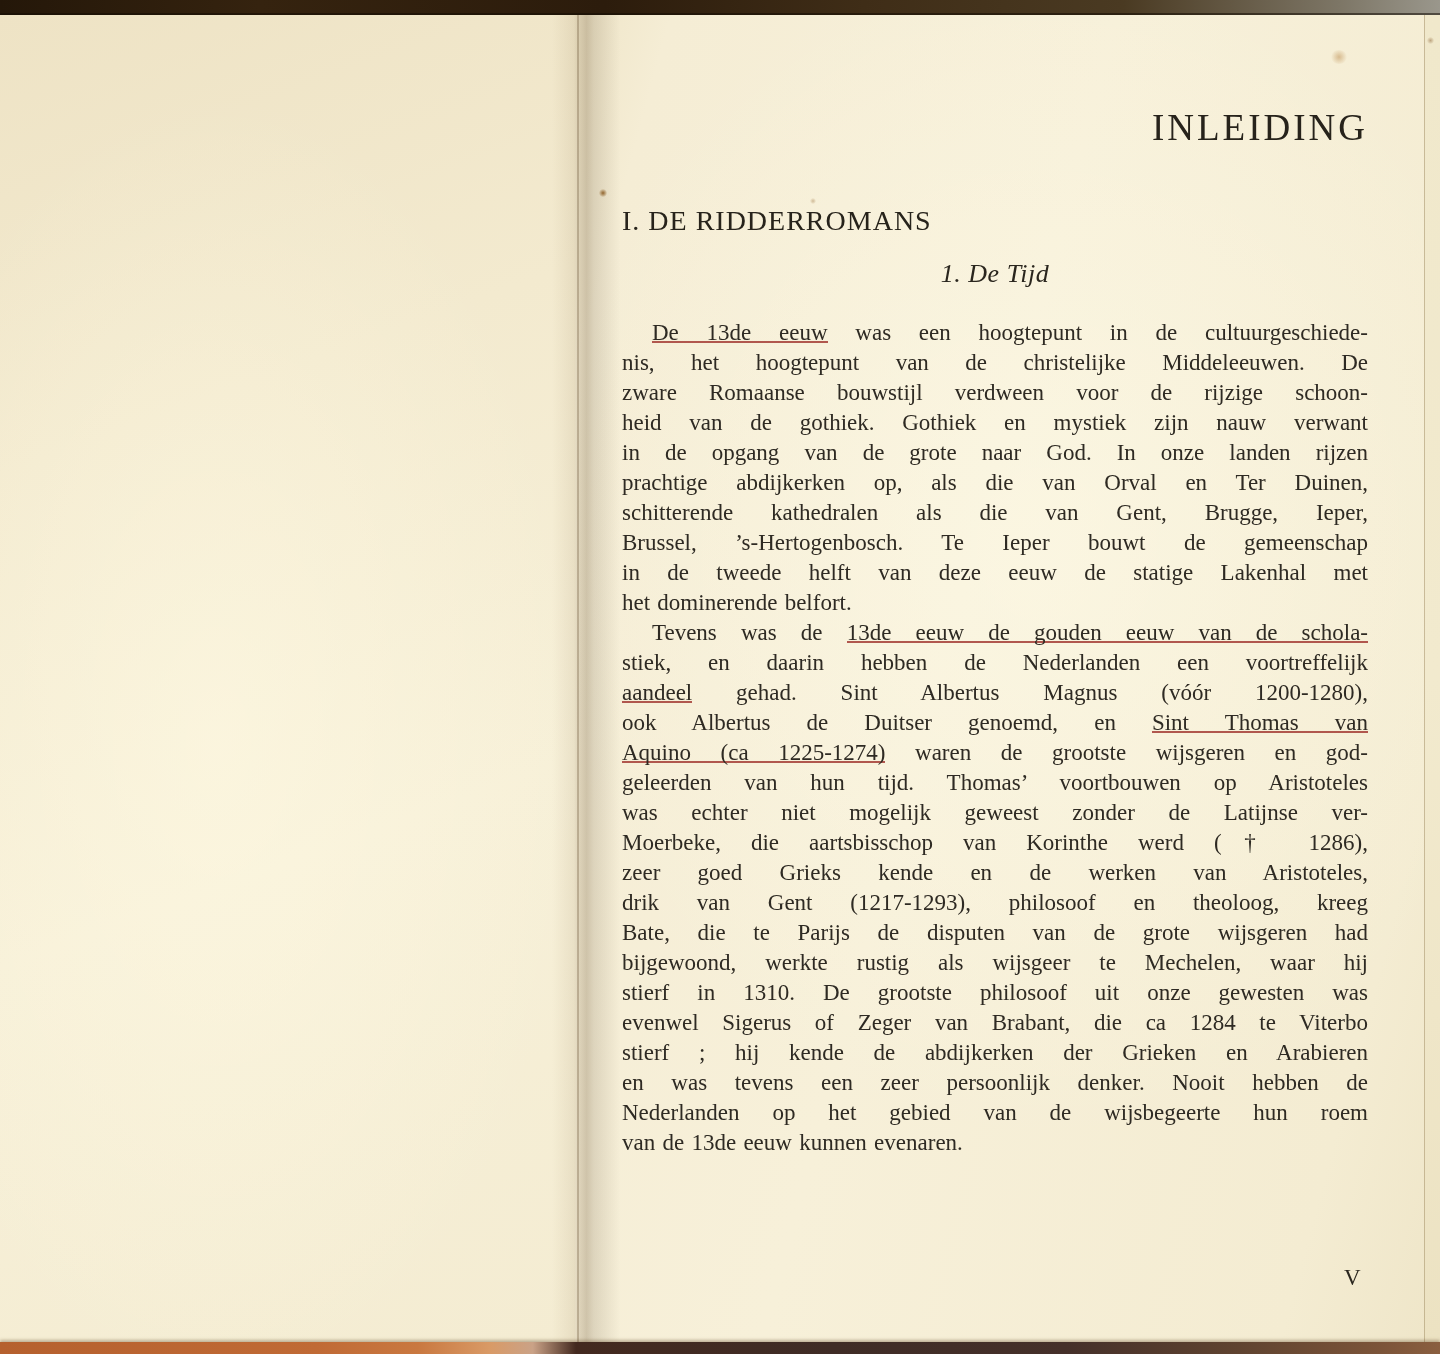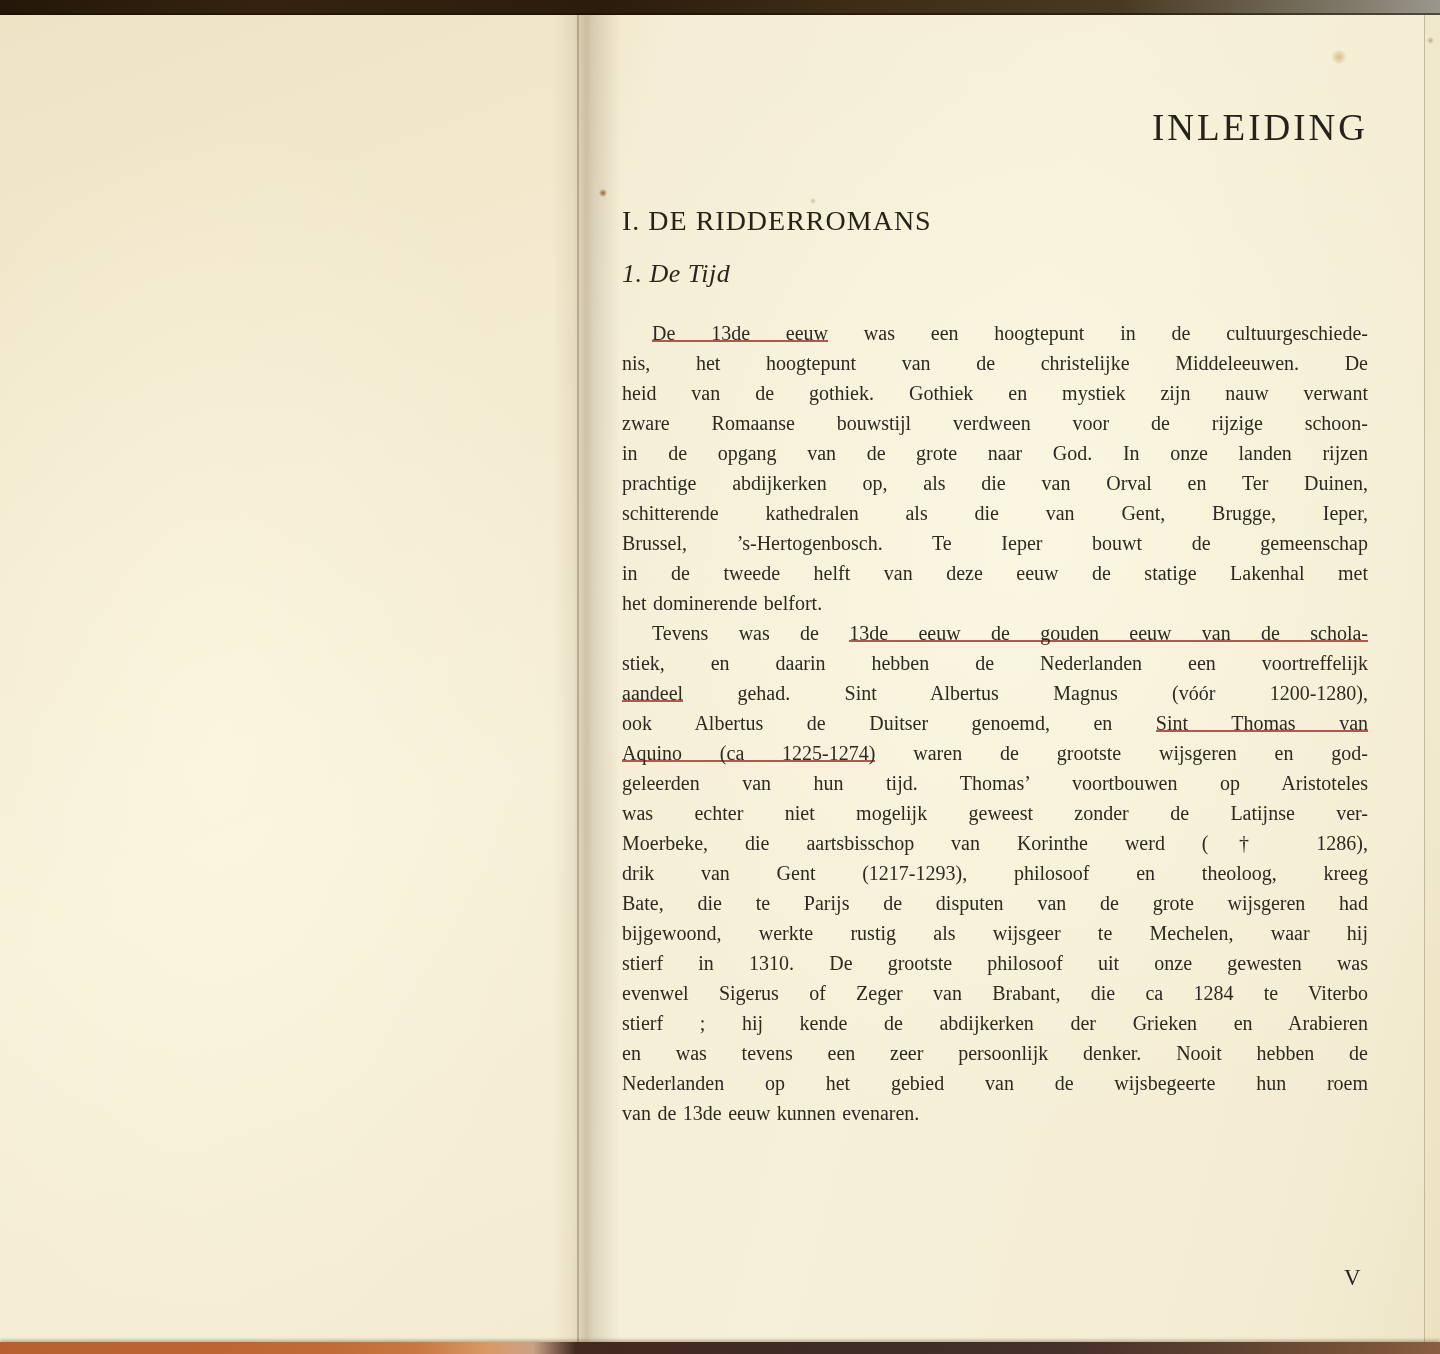--- a/index.html
+++ b/index.html
@@ -59,26 +59,26 @@
     font-size:37px;font-weight:400;letter-spacing:3px;text-align:right;
     color:#27231b;margin:0;
   }
   .chapter-heading{
     position:absolute;left:0;top:192px;width:100%;
     font-size:28px;font-weight:400;letter-spacing:1px;
     color:#27231b;margin:0;
   }
   .section-heading{
     position:absolute;left:0;top:246px;width:100%;
-    font-size:26px;font-weight:400;font-style:italic;text-align:left;
+    font-size:26px;font-weight:400;font-style:italic;text-align:center;
     color:#2a261e;margin:0;letter-spacing:.5px;
   }
   .body-text{
     position:absolute;left:0;top:305px;width:746px;
-    font-size:20px;color:#2e2a23;
+    font-size:23px;color:#2e2a23;
   }
   .line{
     height:30px;line-height:30px;overflow:hidden;
     text-align:justify;text-align-last:justify;
     word-spacing:1.5px;
   }
   .line.indent{padding-left:30px;}
   .line.end{text-align-last:left;}
   .u{
     background:linear-gradient(to bottom,rgba(0,0,0,0) 83%,rgba(167,66,58,.88) 83%,rgba(167,66,58,.88) 93%,rgba(0,0,0,0) 93%);
@@ -106,36 +106,37 @@
   <div class="spot spot-c"></div>
   <div class="spot spot-d"></div>
 
   <div class="text-col">
     <h1 class="page-title">INLEIDING</h1>
     <h2 class="chapter-heading">I. DE RIDDERROMANS</h2>
     <h3 class="section-heading">1. De Tijd</h3>
     <div class="body-text" id="body-text">
         <div class="line indent"><span class="u">De 13de eeuw</span><span> was een hoogtepunt in de cultuurgeschiede-</span></div>
         <div class="line"><span>nis, het hoogtepunt van de christelijke Middeleeuwen. De</span></div>
+        <div class="line"><span>zware Romaanse bouwstijl verdween voor de rijzige schoon-</span></div>
         <div class="line"><span>heid van de gothiek. Gothiek en mystiek zijn nauw verwant</span></div>
-        <div class="line"><span>zware Romaanse bouwstijl verdween voor de rijzige schoon-</span></div>
         <div class="line"><span>in de opgang van de grote naar God. In onze landen rijzen</span></div>
         <div class="line"><span>prachtige abdijkerken op, als die van Orval en Ter Duinen,</span></div>
         <div class="line"><span>schitterende kathedralen als die van Gent, Brugge, Ieper,</span></div>
         <div class="line"><span>Brussel, ’s-Hertogenbosch. Te Ieper bouwt de gemeenschap</span></div>
         <div class="line"><span>in de tweede helft van deze eeuw de statige Lakenhal met</span></div>
         <div class="line end"><span>het dominerende belfort.</span></div>
         <div class="line indent"><span>Tevens was de </span><span class="u">13de eeuw de gouden eeuw van de schola-</span></div>
         <div class="line"><span>stiek, en daarin hebben de Nederlanden een voortreffelijk</span></div>
         <div class="line"><span class="u">aandeel</span><span> gehad. Sint Albertus Magnus (vóór 1200-1280),</span></div>
         <div class="line"><span>ook Albertus de Duitser genoemd, en </span><span class="u">Sint Thomas van</span></div>
         <div class="line"><span class="u">Aquino (ca 1225-1274)</span><span> waren de grootste wijsgeren en god-</span></div>
         <div class="line"><span>geleerden van hun tijd. Thomas’ voortbouwen op Aristoteles</span></div>
         <div class="line"><span>was echter niet mogelijk geweest zonder de Latijnse ver-</span></div>
         <div class="line"><span>Moerbeke, die aartsbisschop van Korinthe werd († 1286),</span></div>
+        <div class="line"><span>zeer goed Grieks kende en de werken van Aristoteles,</span></div>
         <div class="line"><span>drik van Gent (1217-1293), philosoof en theoloog, kreeg</span></div>
         <div class="line"><span>Bate, die te Parijs de disputen van de grote wijsgeren had</span></div>
         <div class="line"><span>bijgewoond, werkte rustig als wijsgeer te Mechelen, waar hij</span></div>
         <div class="line"><span>stierf in 1310. De grootste philosoof uit onze gewesten was</span></div>
         <div class="line"><span>evenwel Sigerus of Zeger van Brabant, die ca 1284 te Viterbo</span></div>
         <div class="line"><span>stierf ; hij kende de abdijkerken der Grieken en Arabieren</span></div>
         <div class="line"><span>en was tevens een zeer persoonlijk denker. Nooit hebben de</span></div>
         <div class="line"><span>Nederlanden op het gebied van de wijsbegeerte hun roem</span></div>
         <div class="line end"><span>van de 13de eeuw kunnen evenaren.</span></div>
       </div>

